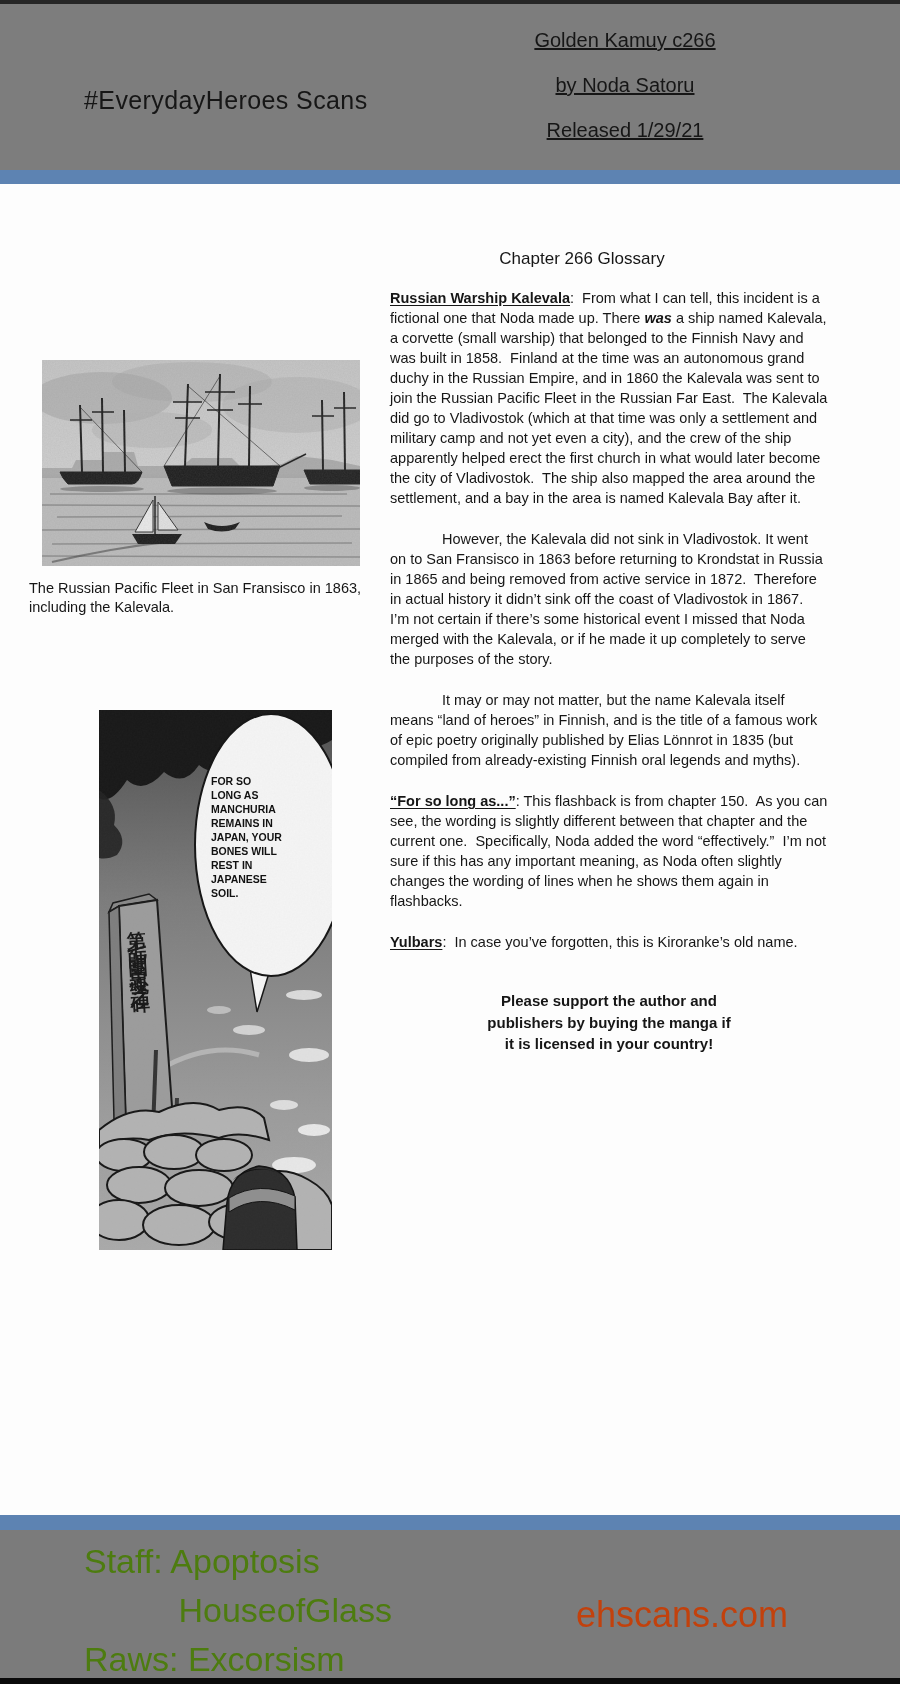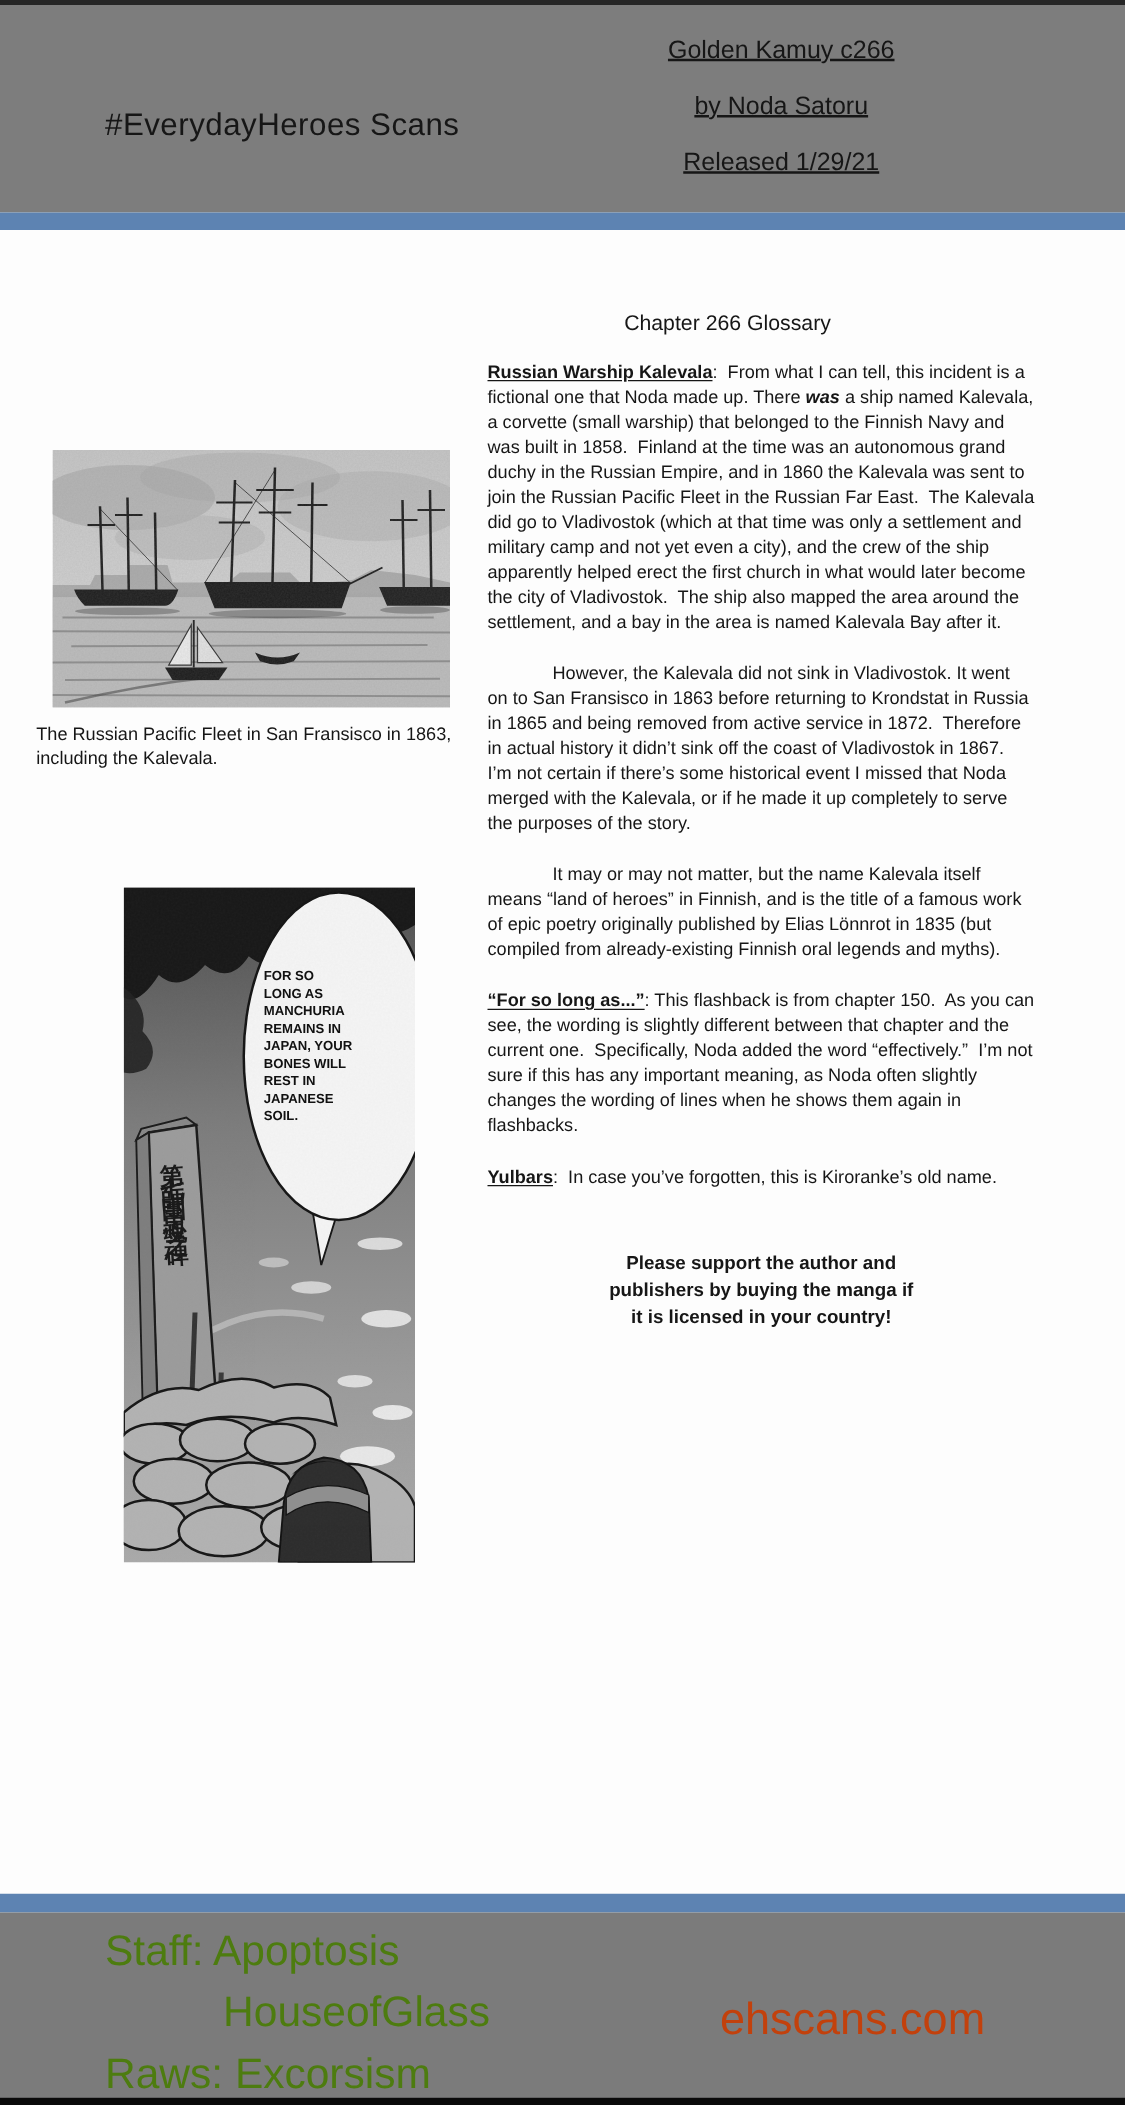--- a/index.html
+++ b/index.html
@@ -27,21 +27,21 @@
     font-size:10.5px; line-height:14px; font-weight:bold; white-space:pre-line; color:#111; }
   #pillar-text { position:absolute; left:30px; top:206px; width:26px; height:232px;
     writing-mode:vertical-rl; text-orientation:upright; font-size:19px; letter-spacing:9px;
     font-weight:bold; color:#0d0d0d; transform:rotate(-3.5deg); opacity:.9; }
 
   #entries { left:390px; top:288px; width:438px; font-size:14.5px; line-height:20px; }
   .entry { margin:0 0 21px; white-space:pre-wrap; }
   .entry.indent { text-indent:52px; }
   .term { font-weight:bold; text-decoration:underline; text-underline-offset:2px; }
   .em { font-weight:bold; font-style:italic; }
-  #support-note { margin-top:48px; text-align:center; font-weight:bold; font-size:15px; line-height:21.5px; white-space:pre-line; }
+  #support-note { margin-top:38px; text-align:center; font-weight:bold; font-size:15px; line-height:21.5px; white-space:pre-line; }
 
   #stripe-bottom { top:1515px; left:0; width:100%; height:15px; background:var(--stripe-blue,#5d83b2); }
   #footer { top:1530px; left:0; width:100%; height:148px; background:var(--footer-bg,#7b7b7b); }
   #staff { left:84px; top:1537px; font-size:34px; line-height:49px; white-space:pre; color:#4d7c0f; }
   #site { left:576px; top:1594px; font-size:36px; color:#c2410c; }
   #bottom-bar { top:1678px; left:0; width:100%; height:6px; background:var(--bottom-bar,#0a0a0a); }
 </style>
 </head>
 <body>
 

